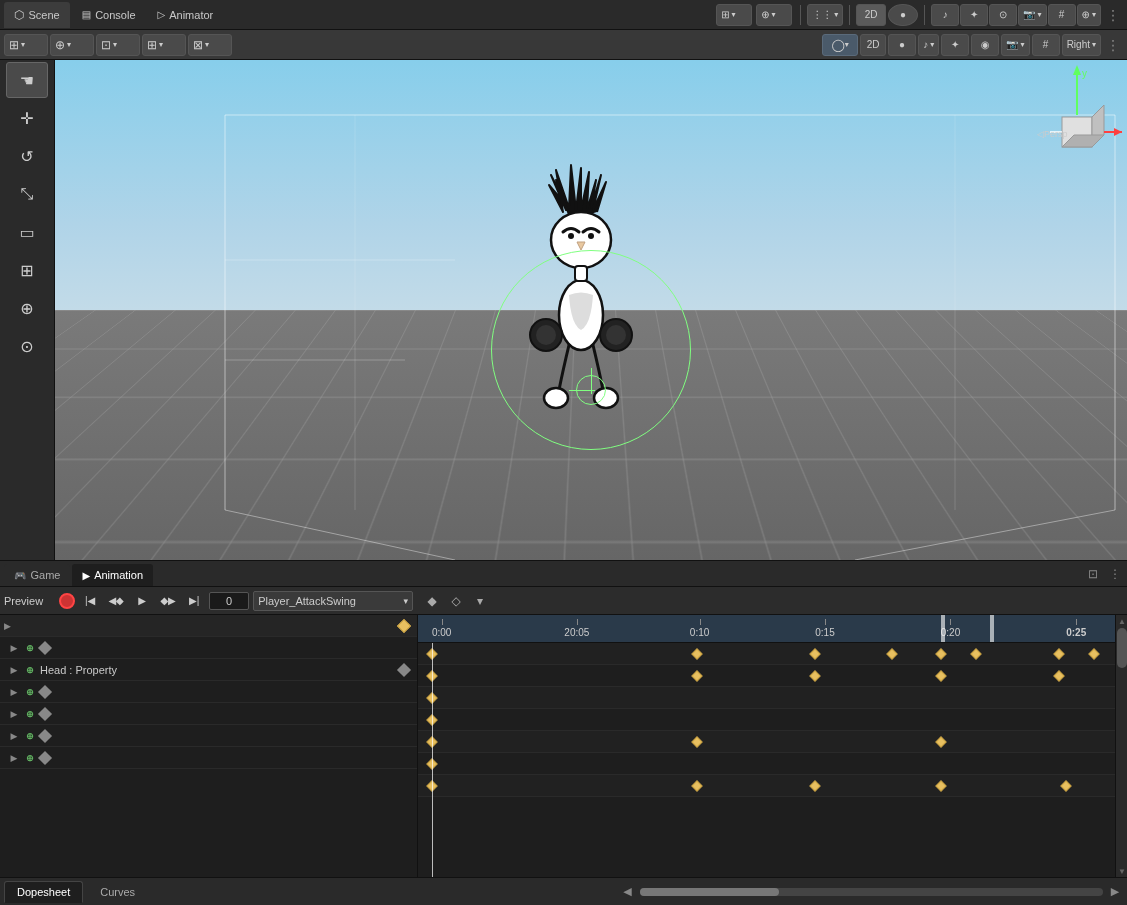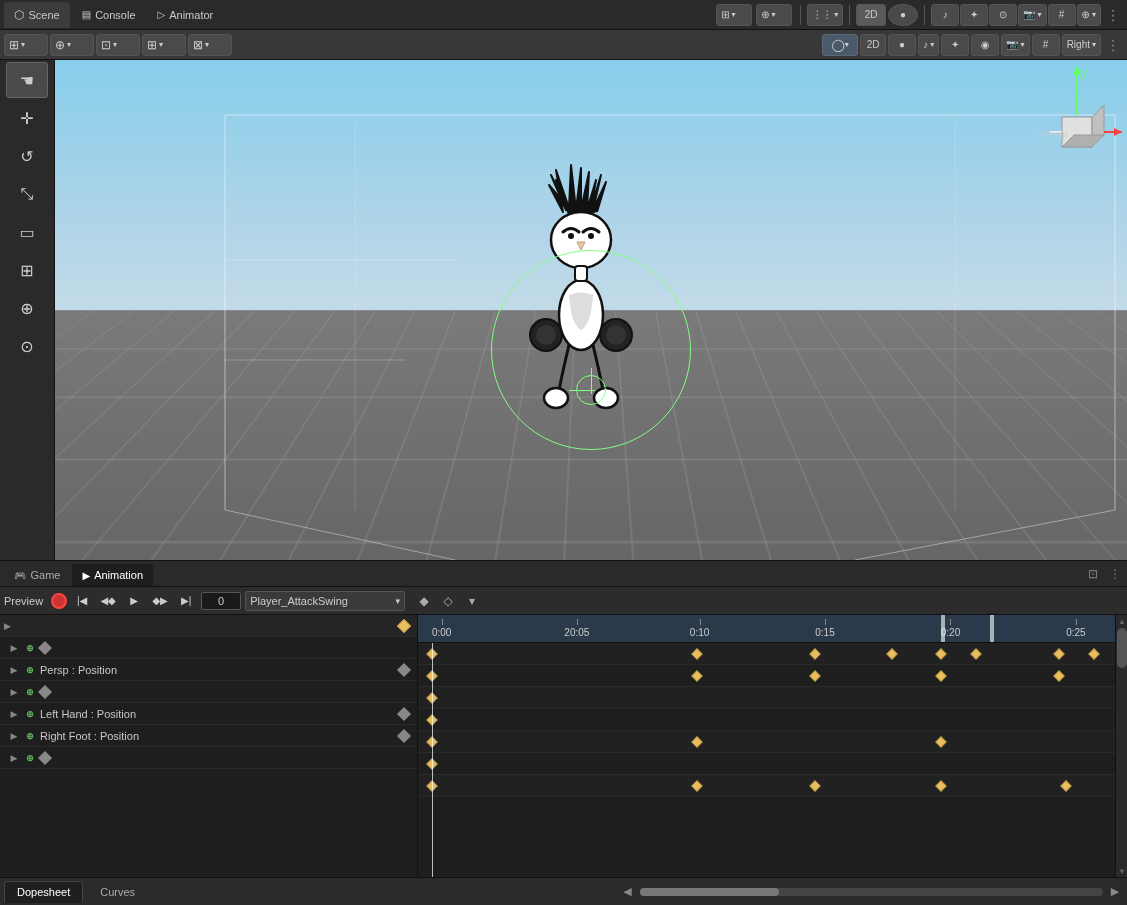--- a/index.html
+++ b/index.html
@@ -849,21 +849,21 @@
       <span>Animation</span>
     </div>
     <div class="bottom-tab-spacer"></div>
     <div class="bottom-tab-icons">
       <div class="bottom-tab-icon-btn">⊡</div>
       <div class="bottom-tab-icon-btn">⋮</div>
     </div>
   </div>
 
   <div class="anim-controls">
-    <span style="font-size:11px; color:#ccc; margin-right:4px;">Preview</span>
+    <span style="font-size:11px; color:#ccc; margin-right:12px;">Preview</span>
     <div class="anim-record-btn" title="Record"></div>
     <div class="anim-ctrl-btn">|◀</div>
     <div class="anim-ctrl-btn">◀◆</div>
     <div class="anim-ctrl-btn">▶</div>
     <div class="anim-ctrl-btn">◆▶</div>
     <div class="anim-ctrl-btn">▶|</div>
     <input class="anim-frame-input" type="text" value="0" style="">
     <div class="clip-selector">
       <span>Player_AttackSwing</span>
       <span style="font-size:9px;">▾</span>
@@ -887,41 +887,39 @@
 
       <div class="prop-row">
         <span class="prop-expand">▶</span>
         <span class="prop-icon position-icon" style="font-size:9px; background:none; color:#60b060; font-weight:bold;">⊕</span>
         <div class="prop-keyframe-btn" style="background:#888;"></div>
       </div>
 
       <div class="prop-row">
         <span class="prop-expand">▶</span>
         <span class="prop-icon" style="font-size:9px; background:none; color:#60b060; font-weight:bold;">⊕</span>
-        <span class="prop-label">Persp : Position</span>
+        <span class="prop-label">Head : Property</span>
         <div class="prop-keyframe-btn" style="background:#888;"></div>
       </div>
 
       <div class="prop-row">
         <span class="prop-expand">▶</span>
         <span class="prop-icon" style="font-size:9px; background:none; color:#60b060; font-weight:bold;">⊕</span>
         <div class="prop-keyframe-btn" style="background:#888;"></div>
       </div>
 
       <div class="prop-row">
         <span class="prop-expand">▶</span>
         <span class="prop-icon" style="font-size:9px; background:none; color:#60b060; font-weight:bold;">⊕</span>
-        <span class="prop-label">Left Hand : Position</span>
         <div class="prop-keyframe-btn" style="background:#888;"></div>
       </div>
 
       <div class="prop-row">
         <span class="prop-expand">▶</span>
         <span class="prop-icon" style="font-size:9px; background:none; color:#60b060; font-weight:bold;">⊕</span>
-        <span class="prop-label">Right Foot : Position</span>
         <div class="prop-keyframe-btn" style="background:#888;"></div>
       </div>
 
       <div class="prop-row">
         <span class="prop-expand">▶</span>
         <span class="prop-icon" style="font-size:9px; background:none; color:#60b060; font-weight:bold;">⊕</span>
         <div class="prop-keyframe-btn" style="background:#888;"></div>
       </div>
 
       <div style="flex:1;"></div>
@@ -930,21 +928,21 @@
 
     <div class="timeline-combined">
 
       <div class="timeline-ruler">
         <div class="ruler-marks">
           <span class="ruler-mark" style="left:2%;">0:00</span>
           <span class="ruler-mark" style="left:21%;">20:05</span>
           <span class="ruler-mark" style="left:39%;">0:10</span>
           <span class="ruler-mark" style="left:57%;">0:15</span>
           <span class="ruler-mark" style="left:75%;">0:20</span>
-          <span class="ruler-mark" style="left:93%;">0:25</span>
+          <span class="ruler-mark" style="left:93%;font-weight:bold;">0:25</span>
         </div>
 
         <div style="position:absolute; top:0; left:75%; width:4px; height:100%; background:rgba(255,255,255,0.6);"></div>
         <div style="position:absolute; top:0; left:82%; width:4px; height:100%; background:rgba(255,255,255,0.6);"></div>
       </div>
 
       <div style="flex:1; position:relative; overflow:hidden;">
 
         <div class="full-playhead"></div>
 

